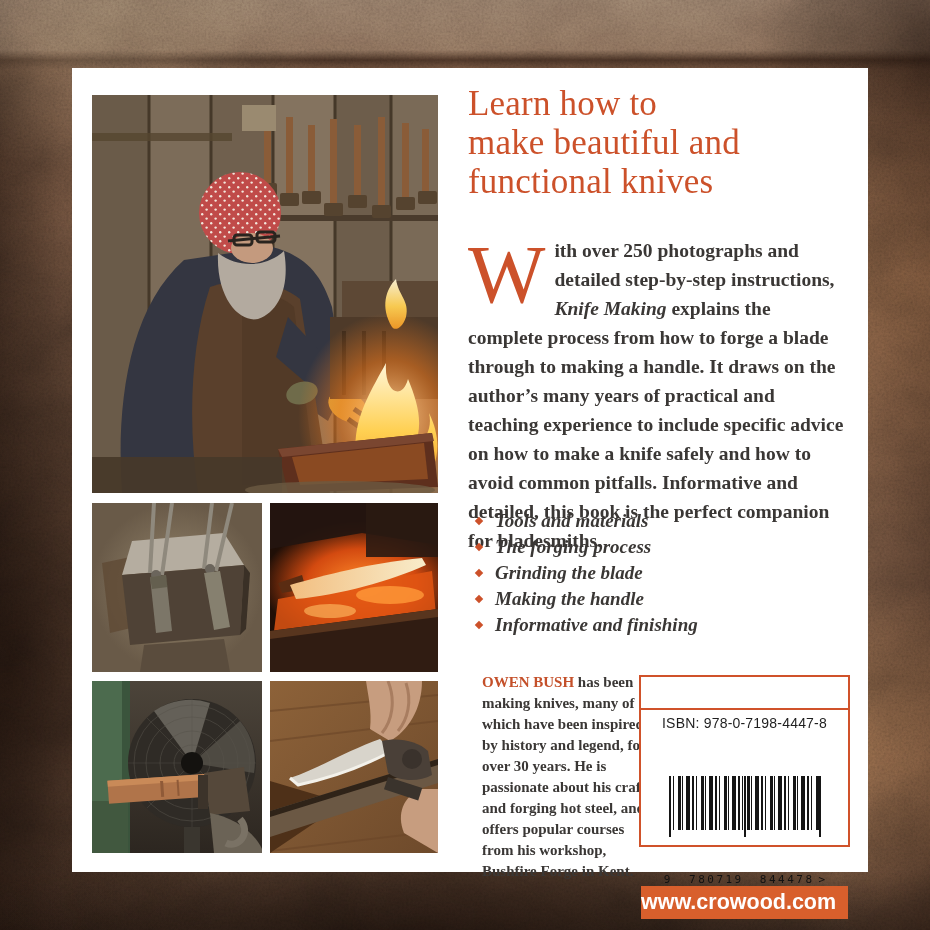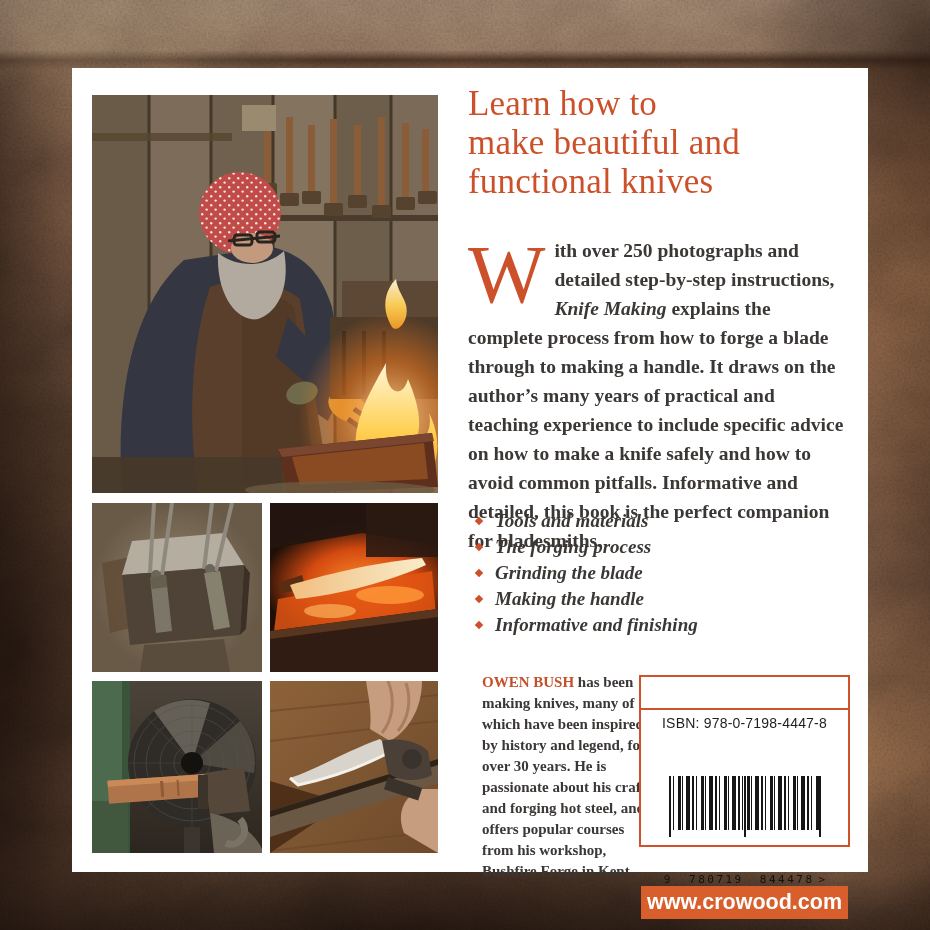--- a/index.html
+++ b/index.html
@@ -53,21 +53,21 @@
   .bars{position:relative;width:152px;height:54px;margin-top:3px;
     background:repeating-linear-gradient(90deg,
       #161616 0 2px,#fff 2px 4px,#161616 4px 5px,#fff 5px 9px,#161616 9px 12px,
       #fff 12px 13px,#161616 13px 14px,#fff 14px 17px,#161616 17px 21px,#fff 21px 23px);}
   .bars::before,.bars::after{content:"";position:absolute;top:0;width:2px;height:61px;background:#161616;}
   .bars::before{left:0;} .bars::after{right:0;}
   .guard-mid{position:absolute;left:75px;top:0;width:2px;height:61px;background:#161616;}
   .digits{margin-top:1px;font-family:"DejaVu Sans Mono",monospace;font-size:11px;color:#111;
     letter-spacing:2.5px;word-spacing:7px;display:flex;align-items:center;}
   .digits .gt{letter-spacing:0;margin-left:4px;}
-  .site-bar{height:33px;background:#d85f2c;display:flex;align-items:center;justify-content:center;flex:none;}
+  .site-bar{height:33px;background:#d85f2c;display:flex;align-items:center;flex:none;}
   .site-bar span{font-family:"Liberation Sans",sans-serif;font-weight:700;font-size:21.5px;color:#ffffff;}
 </style>
 </head>
 <body>
 
 <div class="stage">
 
   <div class="bg"></div>
   <svg class="noise n1" width="930" height="930">
     <filter id="coarseN">

